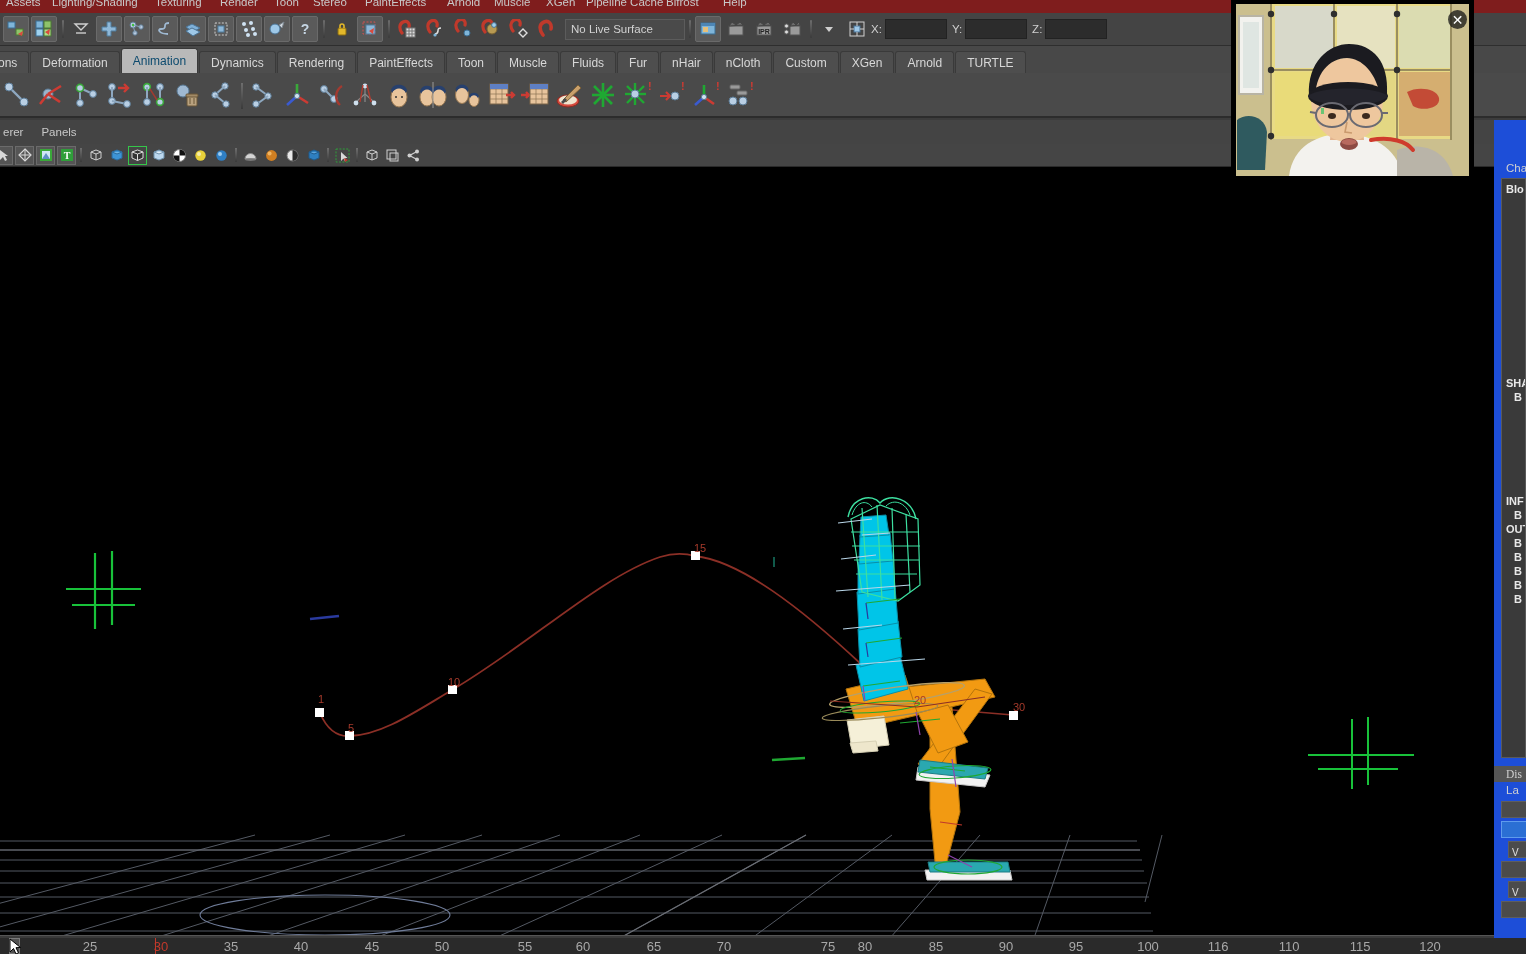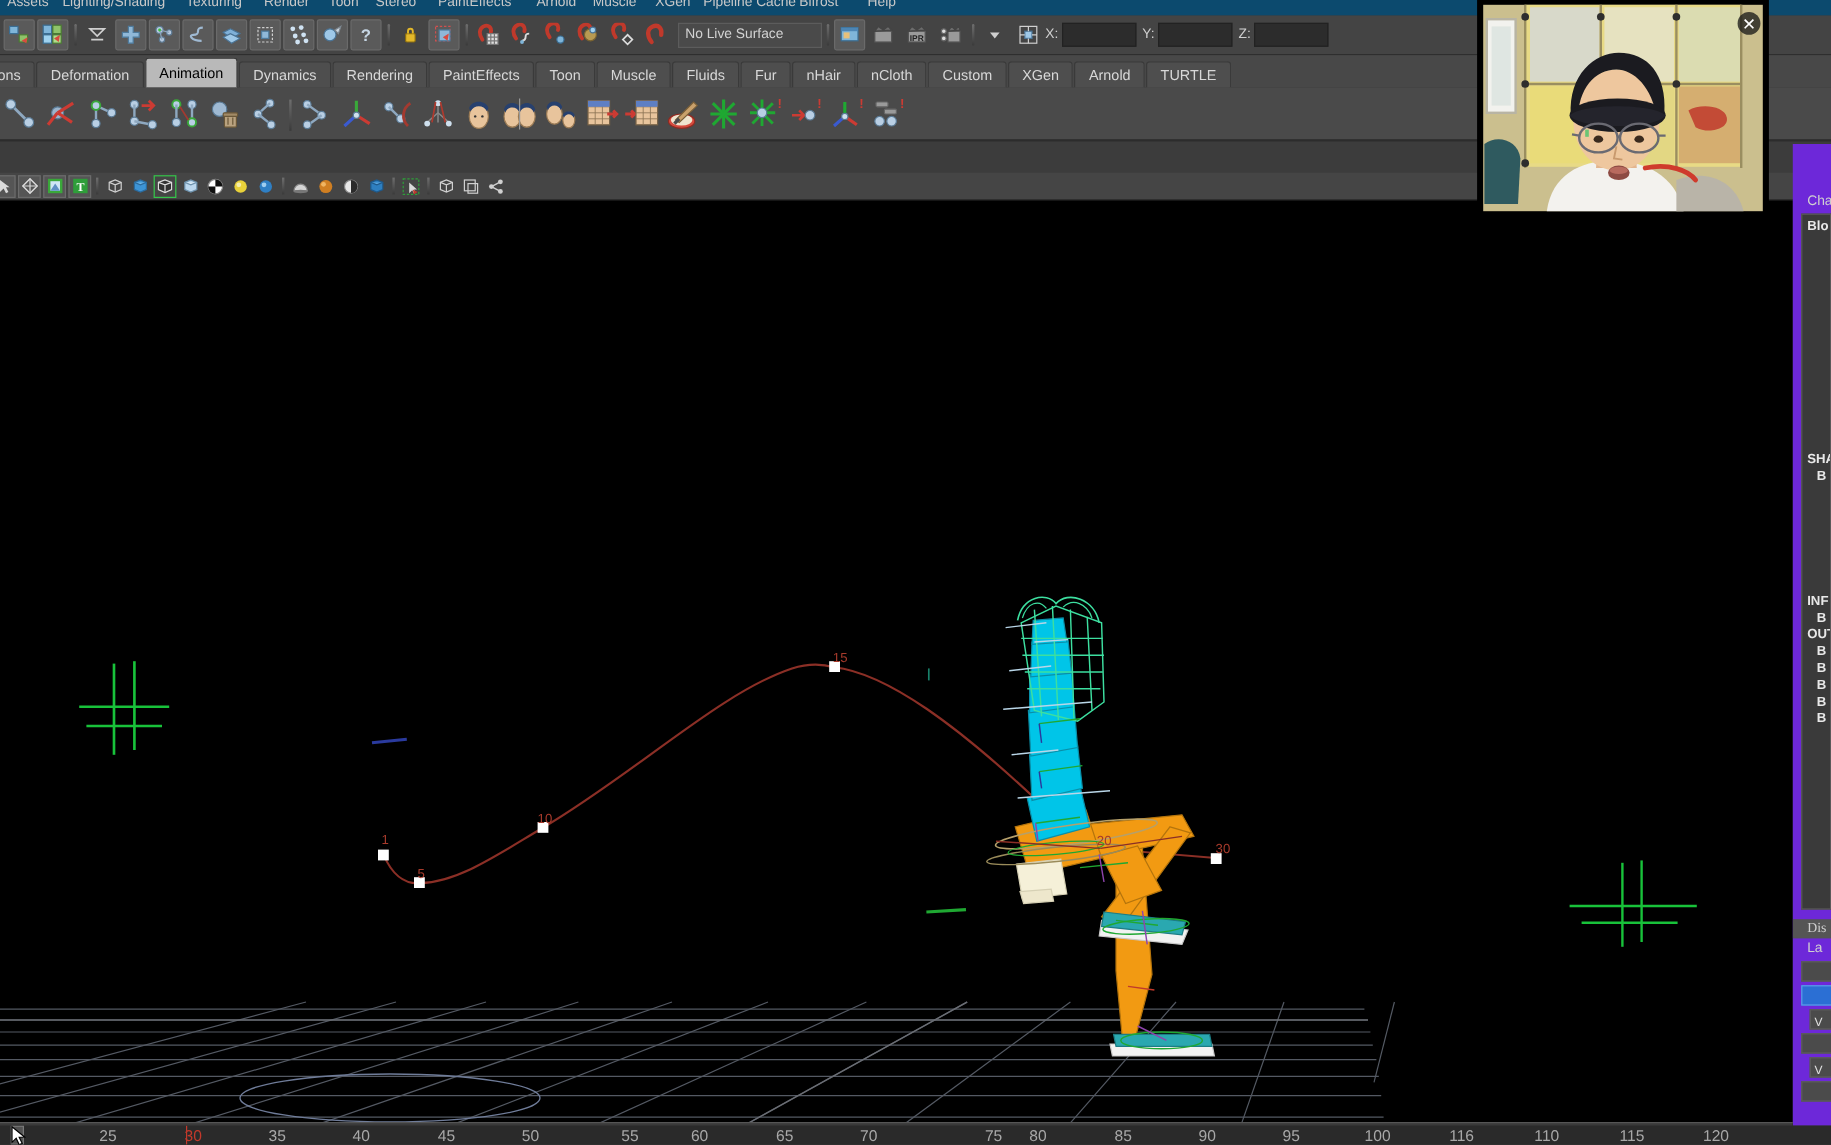--- a/index.html
+++ b/index.html
@@ -7,21 +7,21 @@
     width: 1526px; height: 954px;
     background: #3c3c3c;
     font-family: "Liberation Sans", sans-serif;
     overflow: hidden;
   }
   #app { position: relative; width: 1526px; height: 954px; }
 
   
   .menubar {
     position: absolute; left: 0; top: 0; width: 1526px; height: 13px;
-    background: #0c4a6e; overflow: hidden; text-align: center;
+    background: #7f1d1d; overflow: hidden; text-align: center;
   }
   .menubar .menu-item {
     position: absolute; top: -4px; font-size: 11.5px; color: #c8c8c8;
     white-space: nowrap; line-height: 13px;
   }
 
   
   .statusbar {
     position: absolute; left: 0; top: 13px; width: 1526px; height: 33px;
     background: #444444; border-bottom: 1px solid #2e2e2e;
@@ -54,21 +54,21 @@
   .shelftabs {
     position: absolute; left: 0; top: 46px; width: 1526px; height: 27px;
     background: #484848; display: flex; align-items: flex-end;
   }
   .shelftab {
     height: 22px; padding: 0 11px; font-size: 12px; color: #d8d8d8;
     line-height: 22px; background: #4e4e4e; border: 1px solid #3a3a3a;
     border-bottom: none; border-top-left-radius: 3px; border-top-right-radius: 3px;
     margin-right: 1px; white-space: nowrap;
   }
-  .shelftab.active { background: #b9b9b9; color: #000000; height: 25px; line-height: 25px; }
+  .shelftab.active { background: #b9b9b9; color: #0c4a6e; height: 25px; line-height: 25px; }
 
   
   .shelfrow {
     position: absolute; left: 0; top: 73px; width: 1526px; height: 45px;
     background: #4a4a4a; border-bottom: 2px solid #2c2c2c;
     display: flex; align-items: center; padding-left: 0px;
   }
   .shelf-btn {
     width: 32px; height: 36px; margin: 0 1px; flex: 0 0 auto;
     display: flex; align-items: center; justify-content: center;
@@ -110,21 +110,21 @@
   
   .viewport {
     position: absolute; left: 0; top: 167px; width: 1494px; height: 771px;
     background: #000000; overflow: hidden;
   }
   .viewport svg { position: absolute; left: 0; top: 0; }
 
   
   .rightdock {
     position: absolute; left: 1494px; top: 120px; width: 32px; height: 818px;
-    background: #6d28d9; overflow: hidden;
+    background: #1d4ed8; overflow: hidden;
   }
   .dock-title {
     font-size: 11.5px; color: #d0d0d0; padding-left: 12px; line-height: 16px;
     white-space: nowrap; overflow: hidden;
   }
   .dock-box {
     margin-left: 7px; margin-top: 2px; background: #3a3a3a;
     border: 1px solid #5a5a5a; height: 580px; overflow: hidden; padding-top: 3px;
   }
   .dock-label {
@@ -612,20 +612,24 @@
       <svg width="30" height="30" viewBox="0 0 30 30">
         <rect x="6" y="5" width="10" height="4" rx="1" fill="#9a9a9a" stroke="#666"></rect>
         <rect x="13" y="11" width="10" height="4" rx="1" fill="#9a9a9a" stroke="#666"></rect>
         <circle cx="9" cy="21" r="4" fill="#b9cfe4" stroke="#5a7a95"></circle>
         <circle cx="19" cy="21" r="4" fill="#b9cfe4" stroke="#5a7a95"></circle>
         <text x="26" y="10" font-size="11" fill="#cc3b33" font-family="Liberation Sans" font-weight="bold">!</text>
       </svg>
     </div>
   </div>
 
+  <div class="panelmenu">
+    <div class="pm-item" style="margin-left:-6px">erer</div>
+    <div class="pm-item">Panels</div>
+  </div>
 
   <div class="paneltoolbar">
     <div class="pt-btn framed" style="margin-left:-8px">
       <svg width="13" height="13" viewBox="0 0 13 13">
           <path d="M3 1 L3 11 L6 8 L8 12 L10 11 L8 7 L11 7 Z" fill="#d9d9d9"></path>
         </svg>
     </div>
     <div class="pt-btn framed">
       <svg width="14" height="14" viewBox="0 0 14 14">
         <path d="M7 1 L13 7 L7 13 L1 7 Z" fill="none" stroke="#d9d9d9" stroke-width="1.2"></path>

